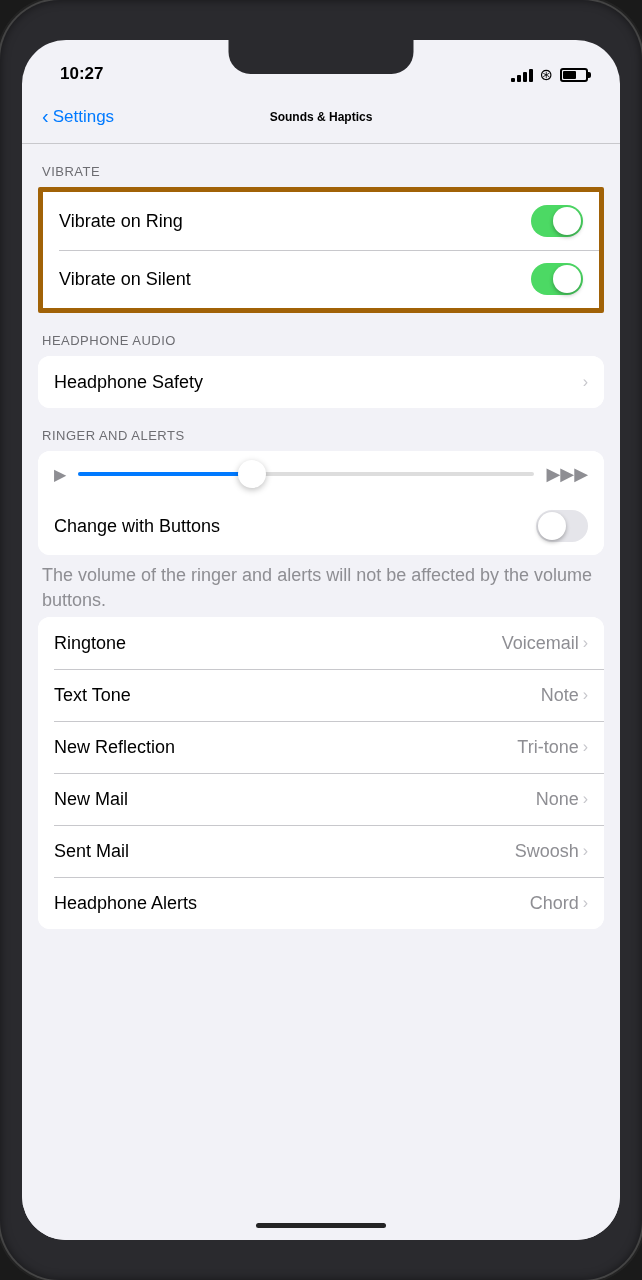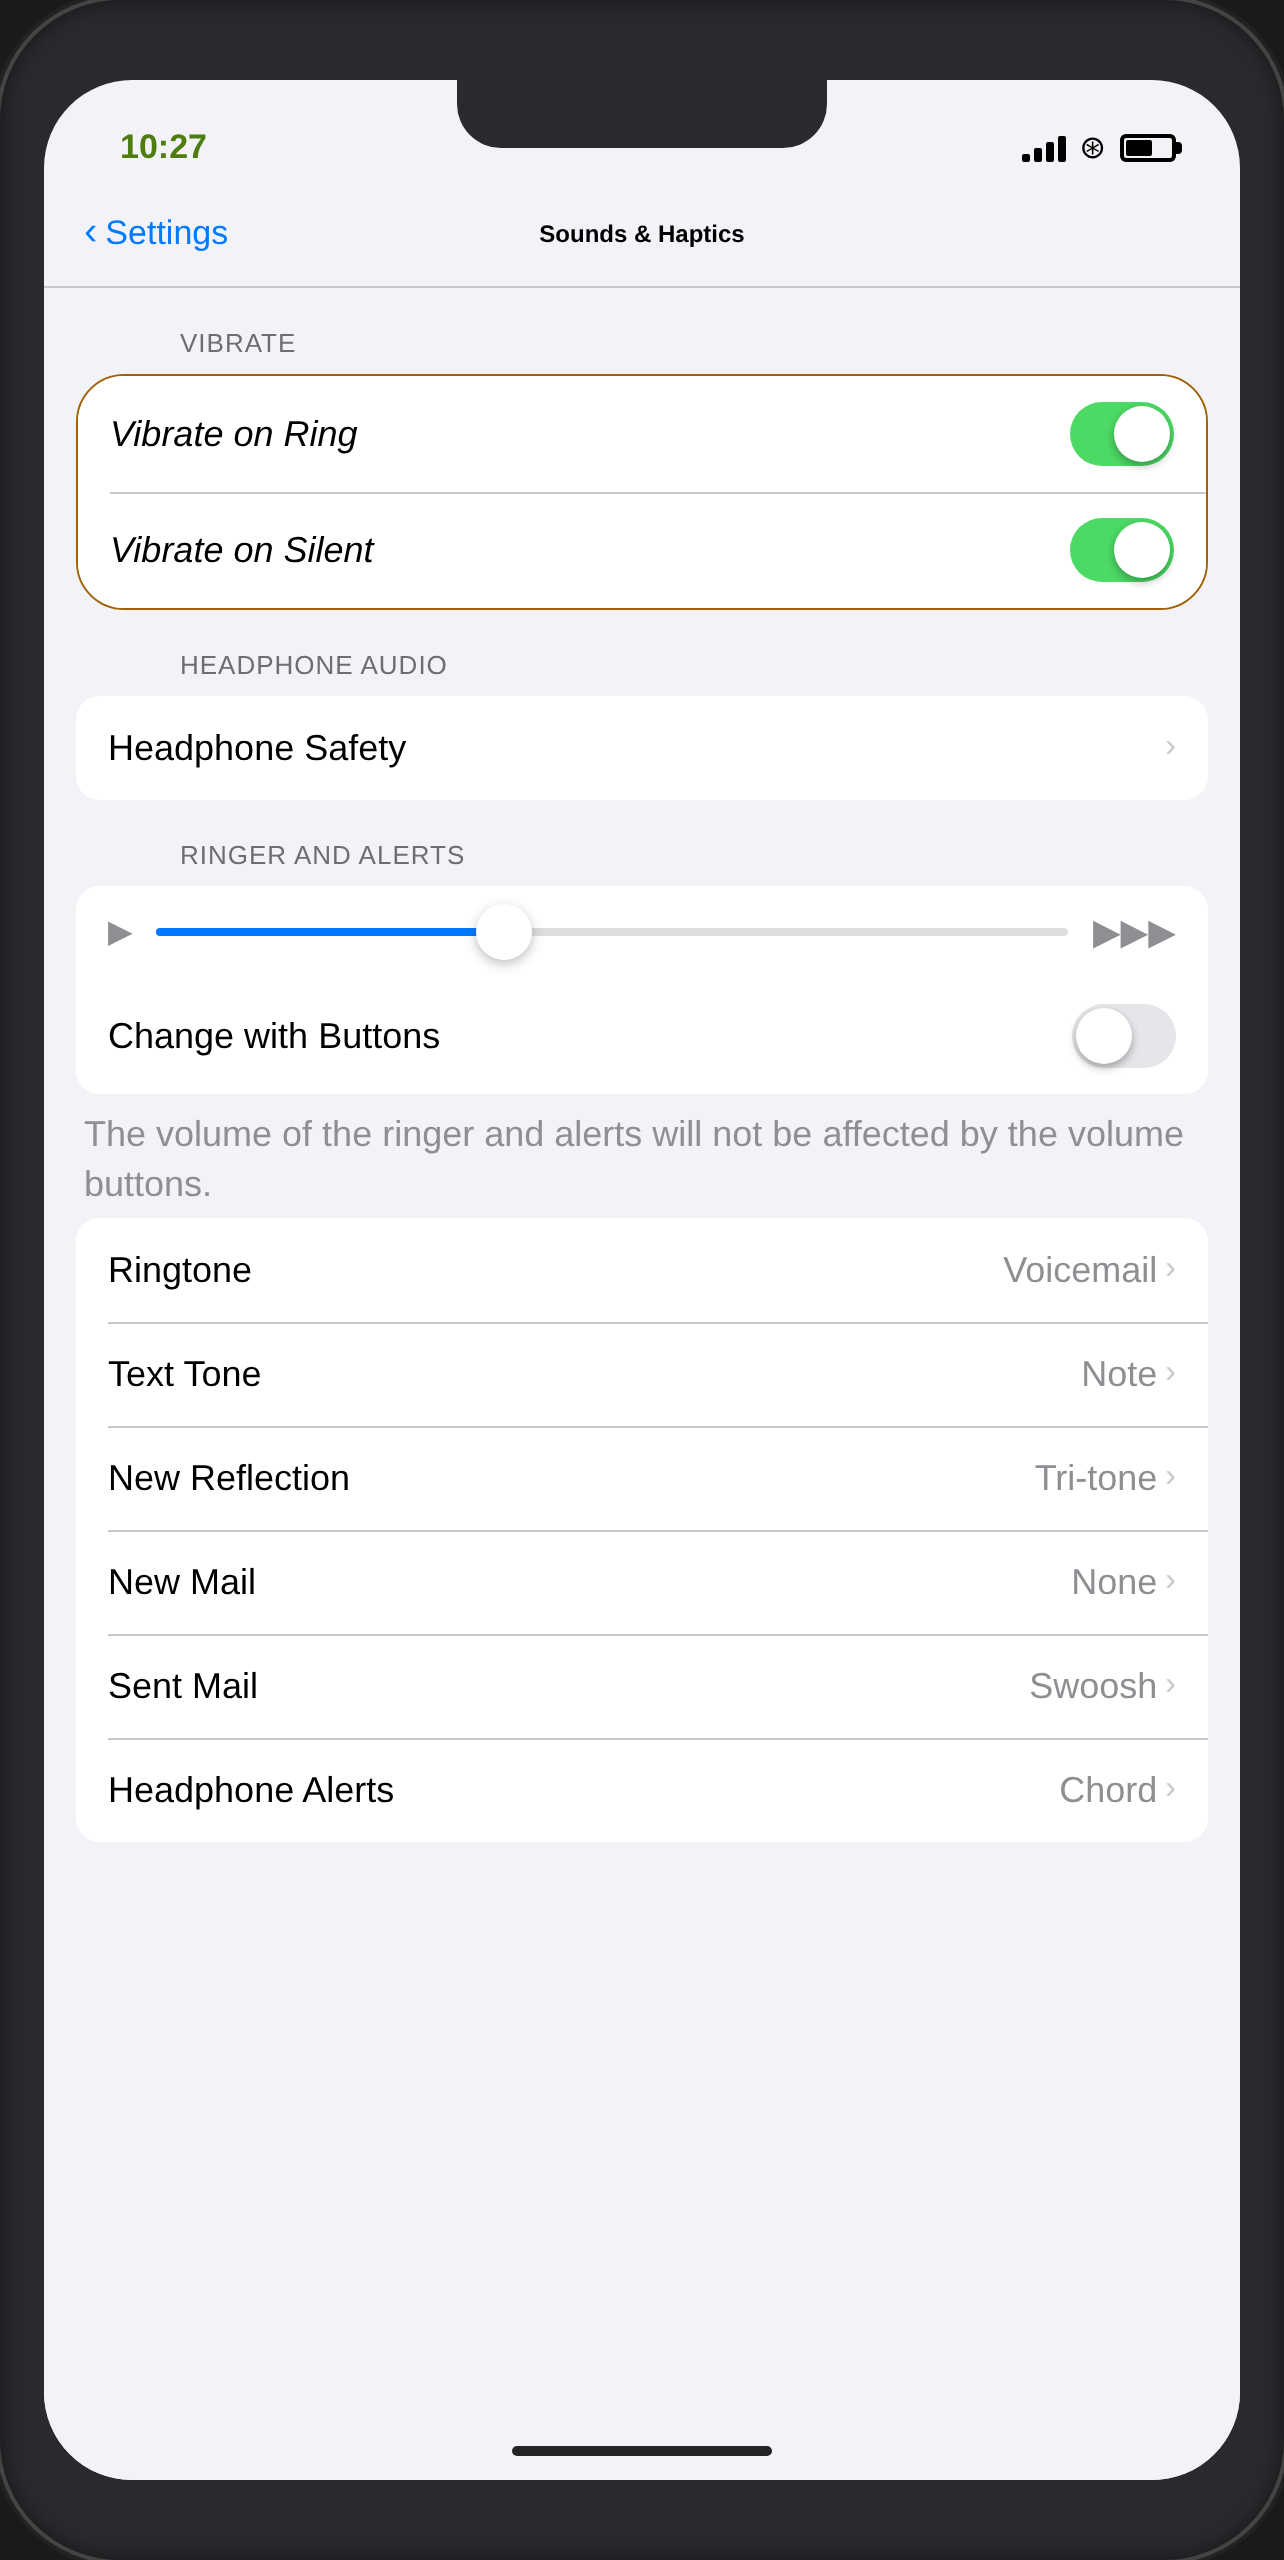--- a/index.html
+++ b/index.html
@@ -58,21 +58,21 @@
       display: flex;
       align-items: flex-end;
       justify-content: space-between;
       padding: 0 28px 6px;
       flex-shrink: 0;
     }
 
     .status-time {
       font-size: 17px;
       font-weight: 600;
-      color: #4d7c0f;
+      color: #000000;
       margin-left: 10px;
     }
 
     .status-icons {
       display: flex;
       align-items: center;
       gap: 7px;
       margin-right: 4px;
     }
 
@@ -169,35 +169,33 @@
     }
 
     
     .section-header {
       font-size: 13px;
       font-weight: 400;
       color: #6d6d72;
       text-transform: uppercase;
       letter-spacing: 0.5px;
       padding: 20px 20px 8px 20px;
-      margin-left: 48px;
     }
 
     
     .settings-group {
       background: #fff;
       border-radius: 12px;
       margin: 0 16px;
       overflow: hidden;
     }
 
     .settings-group.highlighted {
-      border: 1px solid #a16207;
-      border-radius: 24px;
-      font-style: italic;
+      border: 5px solid #a16207;
+      border-radius: 2px;
     }
 
     .settings-row {
       display: flex;
       align-items: center;
       justify-content: space-between;
       padding: 13px 16px;
       background: #fff;
       min-height: 52px;
       position: relative;

